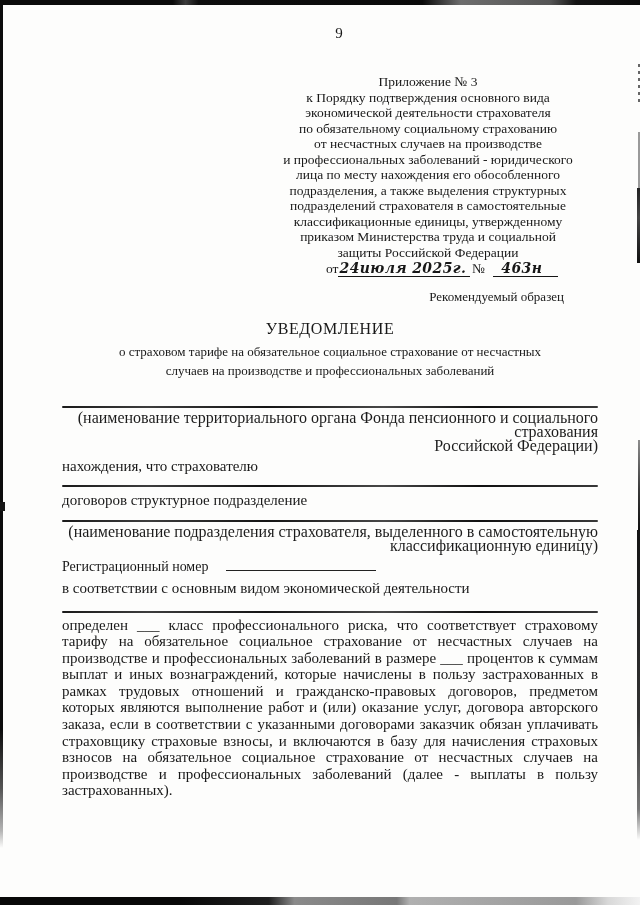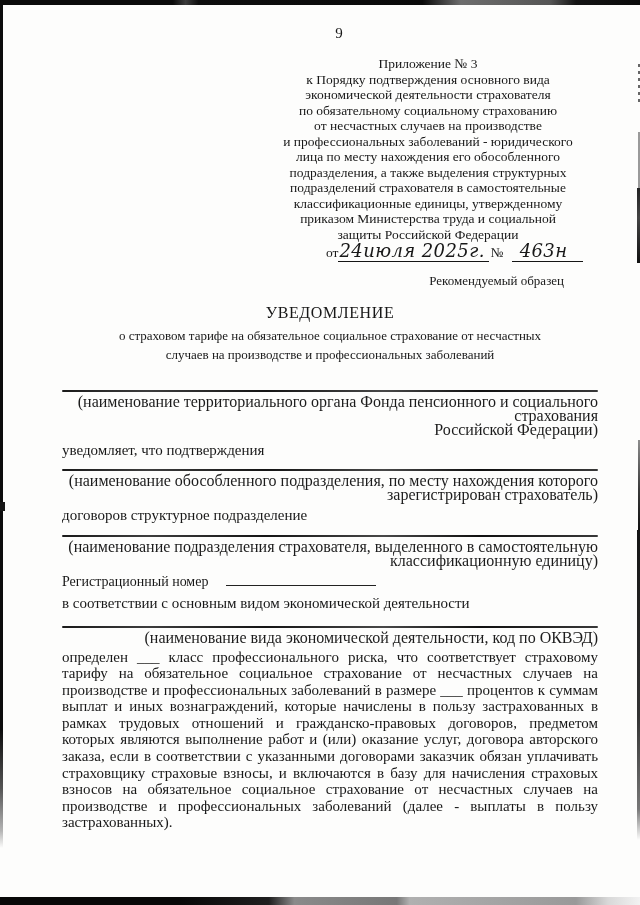--- a/index.html
+++ b/index.html
@@ -33,31 +33,31 @@
   .edge-right-seg5 { position: absolute; right: 0; top: 530px; width: 3px; height: 310px; background: linear-gradient(180deg,#141414 0%,#333 60%,#777 90%,rgba(255,255,255,0) 100%); }
 
   
   .content { position: relative; padding: 24px 42px 0 62px; }
   .preline { white-space: pre-line; }
 
   .page-number { text-align: center; text-indent: 18px; font-size: 15px; line-height: 18px; }
 
   .appendix {
     width: 352px;
-    margin: 14px -6px 0 auto;
+    margin: 32px -6px 0 auto;
     font-size: 13.5px;
     line-height: 15.5px;
     text-align: center;
   }
   .date-line { margin-top: 1px; text-align: left; padding-left: 74px; font-size: 13.5px; white-space: nowrap; }
   .handwriting {
     font-family: "DejaVu Serif", serif;
     font-style: italic;
-    font-weight: normal;
-    font-size: 18px;
+    font-weight: bold;
+    font-size: 14px;
     letter-spacing: 0.4px;
   }
   .underlined { border-bottom: 1.3px solid #151515; }
   .hw-date { padding: 0 4px 0 1px; }
   .no-sign { margin-left: 2px; }
   .hw-num { margin-left: 8px; padding: 0 16px 0 8px; }
 
   .recommended { margin-top: 10px; text-align: right; padding-right: 34px; font-size: 13px; line-height: 19px; }
 
   .title { margin-top: 13px; text-align: center; font-size: 16px; line-height: 20px; letter-spacing: 0.6px; }
@@ -133,42 +133,39 @@
     <div class="recommended">Рекомендуемый образец</div>
 
     <div class="title">УВЕДОМЛЕНИЕ</div>
     <div class="subtitle preline">о страховом тарифе на обязательное социальное страхование от несчастных
 случаев на производстве и профессиональных заболеваний</div>
 
     <div class="fg1">
       <div class="fline"></div>
       <div class="caption preline">(наименование территориального органа Фонда пенсионного и социального страхования
 Российской Федерации)</div>
-      <div class="flabel">уведомляет, что подтверждения</div>
+      <div class="flabel">нахождения, что страхователю</div>
     </div>
 
 
     <div class="fg3">
       <div class="fline"></div>
-      <div class="caption preline">(наименование обособленного подразделения, по месту нахождения которого
-зарегистрирован страхователь)</div>
       <div class="flabel">договоров структурное подразделение</div>
     </div>
 
     <div class="fg4">
       <div class="fline"></div>
       <div class="caption preline">(наименование подразделения страхователя, выделенного в самостоятельную
 классификационную единицу)</div>
     </div>
 
     <div class="reg-line"><span>Регистрационный номер</span><span class="blank-line"></span></div>
 
     <div class="flabel activity">в соответствии с основным видом экономической деятельности</div>
 
     <div class="fg5">
       <div class="fline"></div>
-      <div class="caption">(наименование вида экономической деятельности, код по ОКВЭД)</div>
     </div>
 
     <p class="body-par">определен ___ класс профессионального риска, что соответствует страховому тарифу на обязательное социальное страхование от несчастных случаев на производстве и профессиональных заболеваний в размере ___ процентов к суммам выплат и иных вознаграждений, которые начислены в пользу застрахованных в рамках трудовых отношений и гражданско-правовых договоров, предметом которых являются выполнение работ и (или) оказание услуг, договора авторского заказа, если в соответствии с указанными договорами заказчик обязан уплачивать страховщику страховые взносы, и включаются в базу для начисления страховых взносов на обязательное социальное страхование от несчастных случаев на производстве и профессиональных заболеваний (далее - выплаты в пользу застрахованных).</p>
 
   </div>
 </div>
 
 </body></html>

